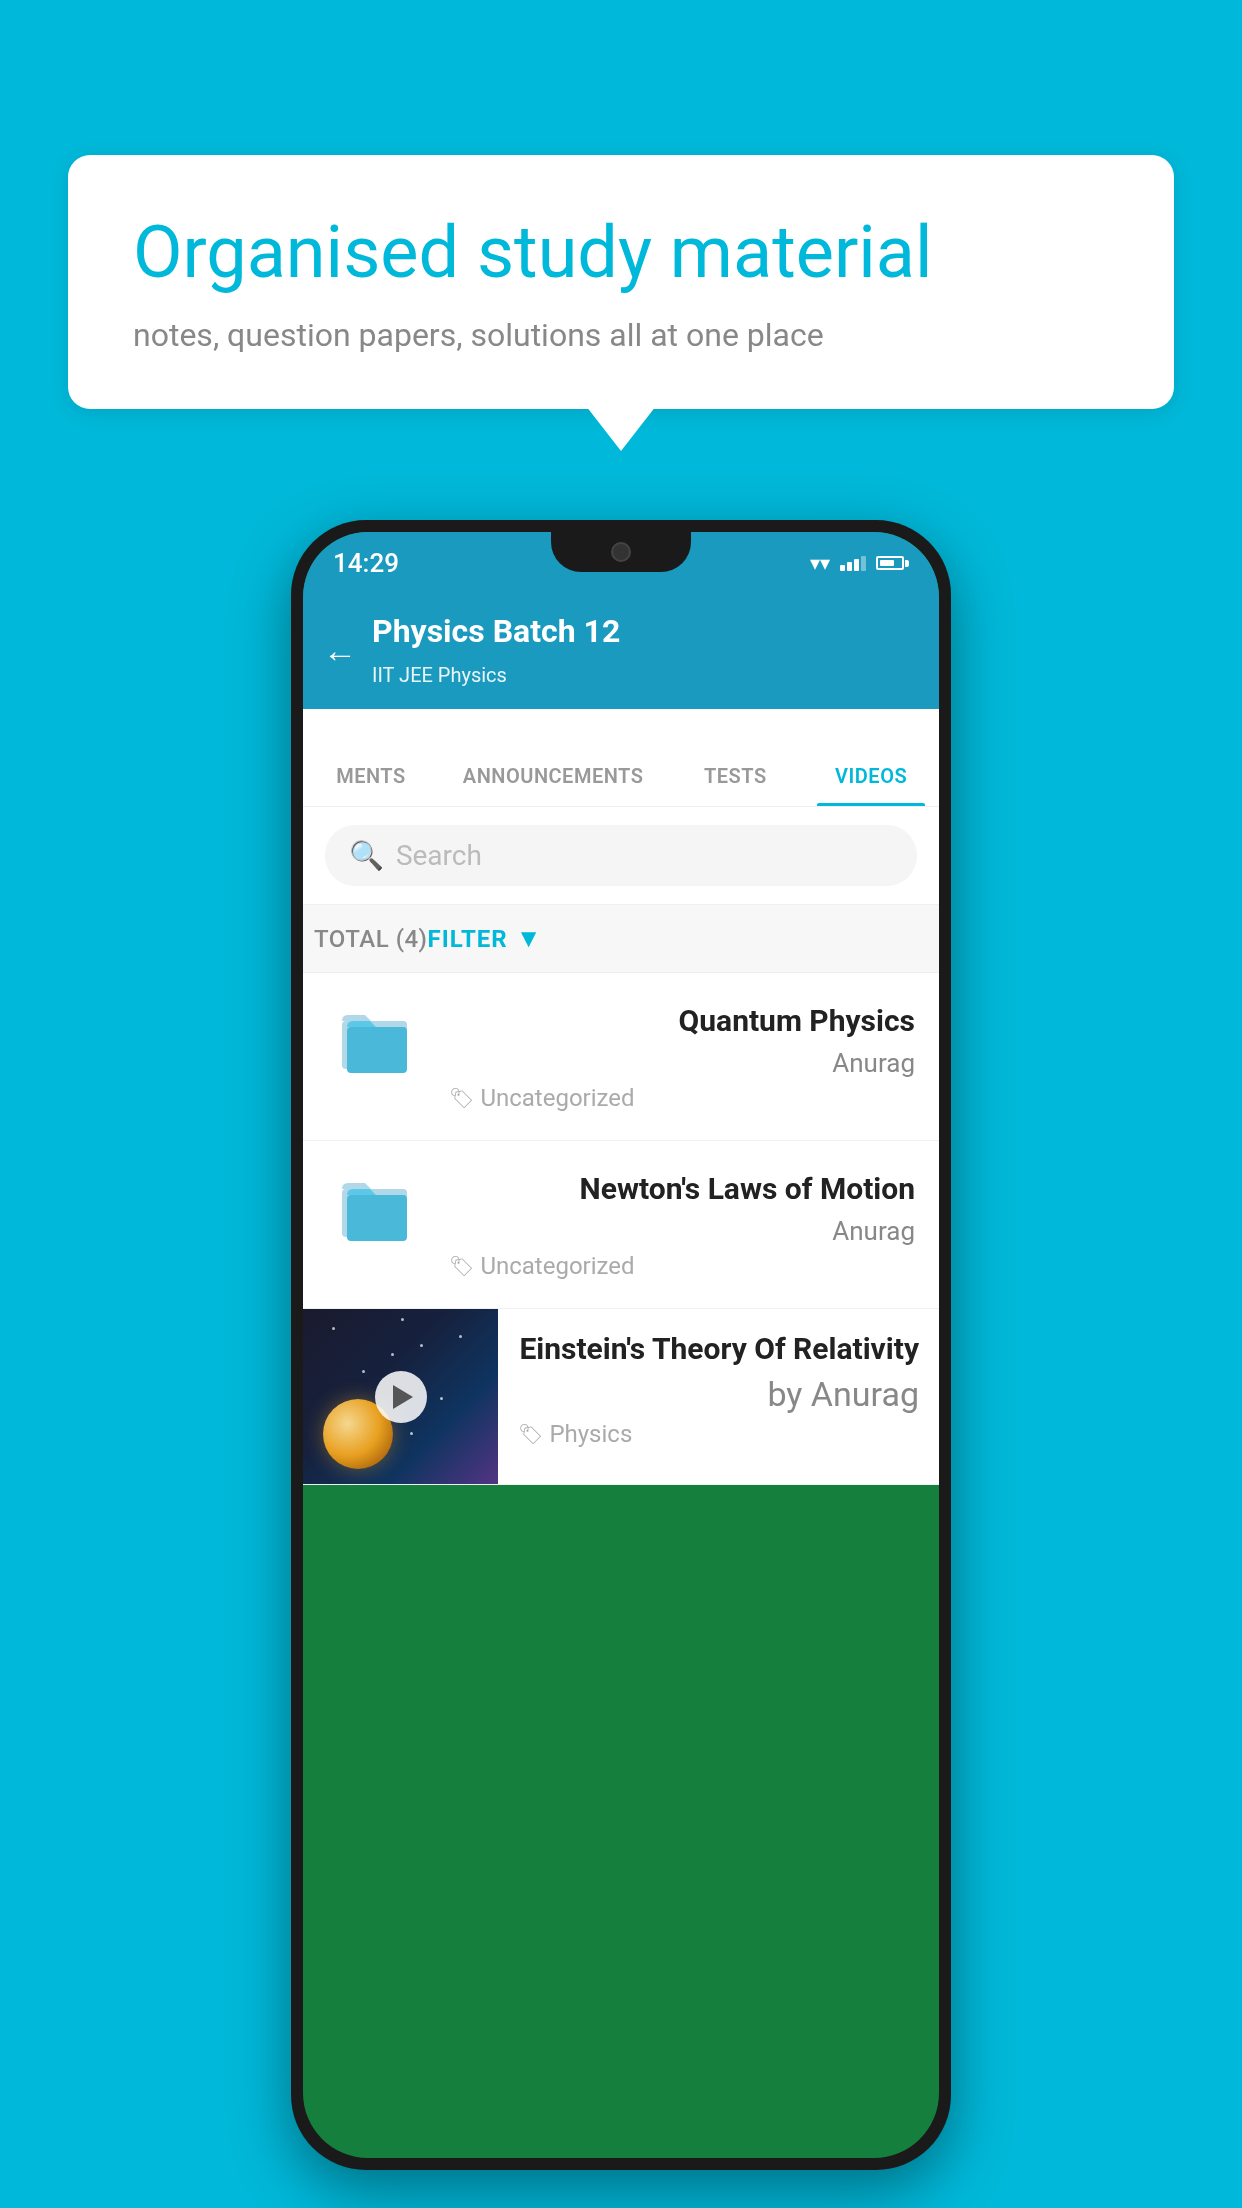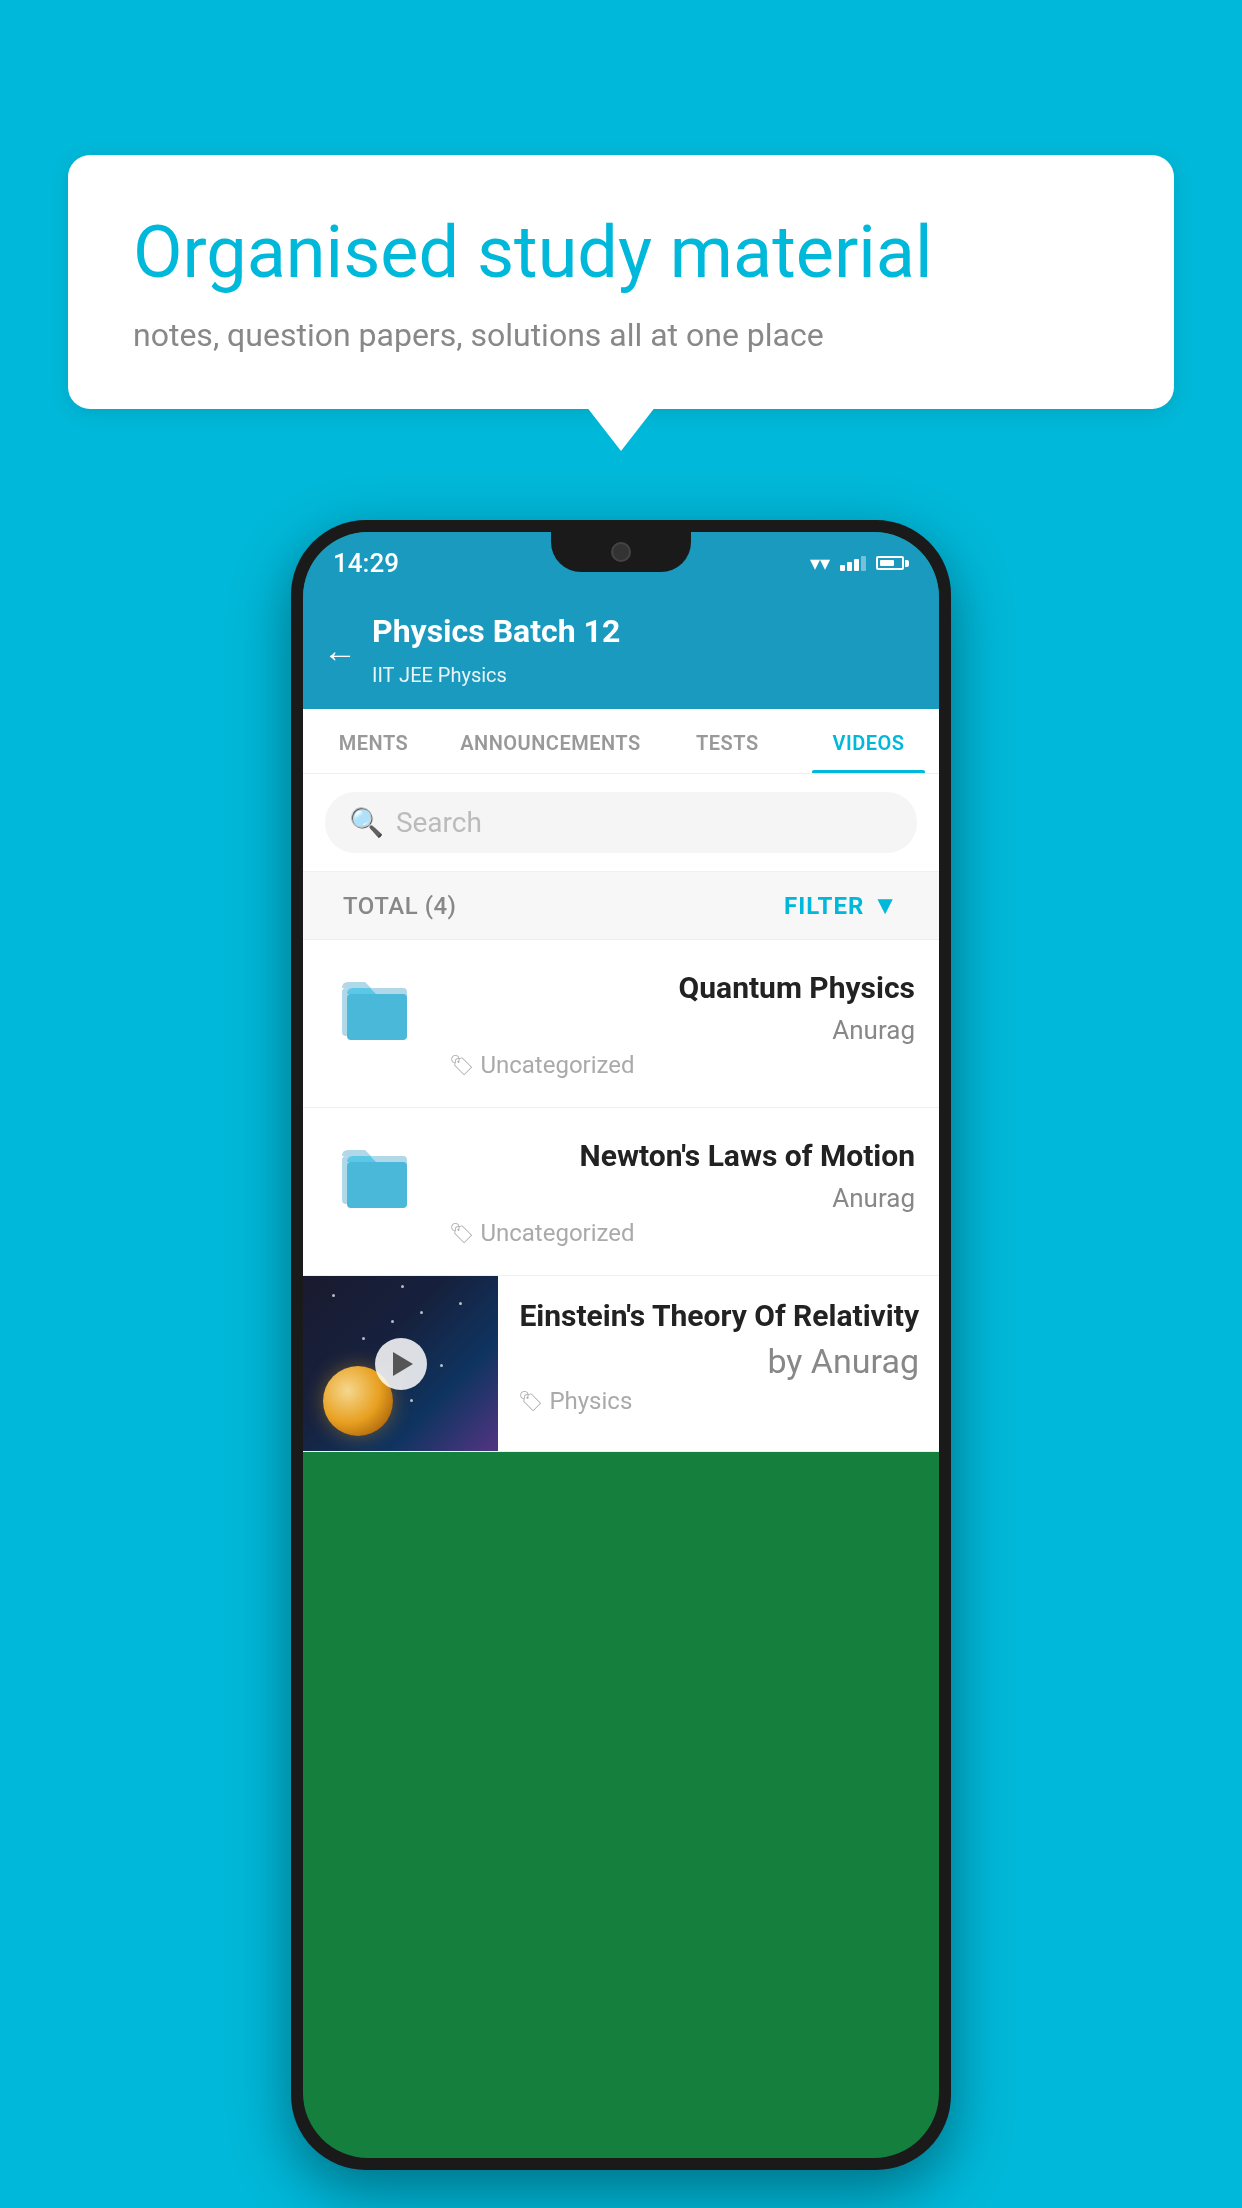--- a/index.html
+++ b/index.html
@@ -162,27 +162,28 @@
     .tabs-bar {
       background: white;
       display: flex;
       border-bottom: 1px solid #eee;
       overflow: hidden;
     }
 
     .tab-item {
       flex: 1;
       text-align: center;
-      padding: 22px 16px 18px;
+      padding: 22px 24px 18px;
       font-size: 20px;
       font-weight: 600;
       color: #999;
       letter-spacing: 0.5px;
       position: relative;
       cursor: pointer;
+      margin-top: 33px;
     }
 
     .tab-item.active {
       color: #00b8d9;
     }
 
     .tab-item.active::after {
       content: '';
       position: absolute;
       bottom: 0;
@@ -215,23 +216,22 @@
     }
 
     .search-input-text {
       color: #bbb;
       font-size: 28px;
     }
 
     
     .filter-bar {
       background: #f7f7f7;
-      padding: 18px 40px;
-      display: flex;
-      justify-content: space-between;
+      padding: 18px 11px;
+      display: flex;
       align-items: center;
       border-bottom: 1px solid #eee;
     }
 
     .total-count {
       font-size: 24px;
       color: #888;
       font-weight: 500;
       letter-spacing: 0.5px;
     }

